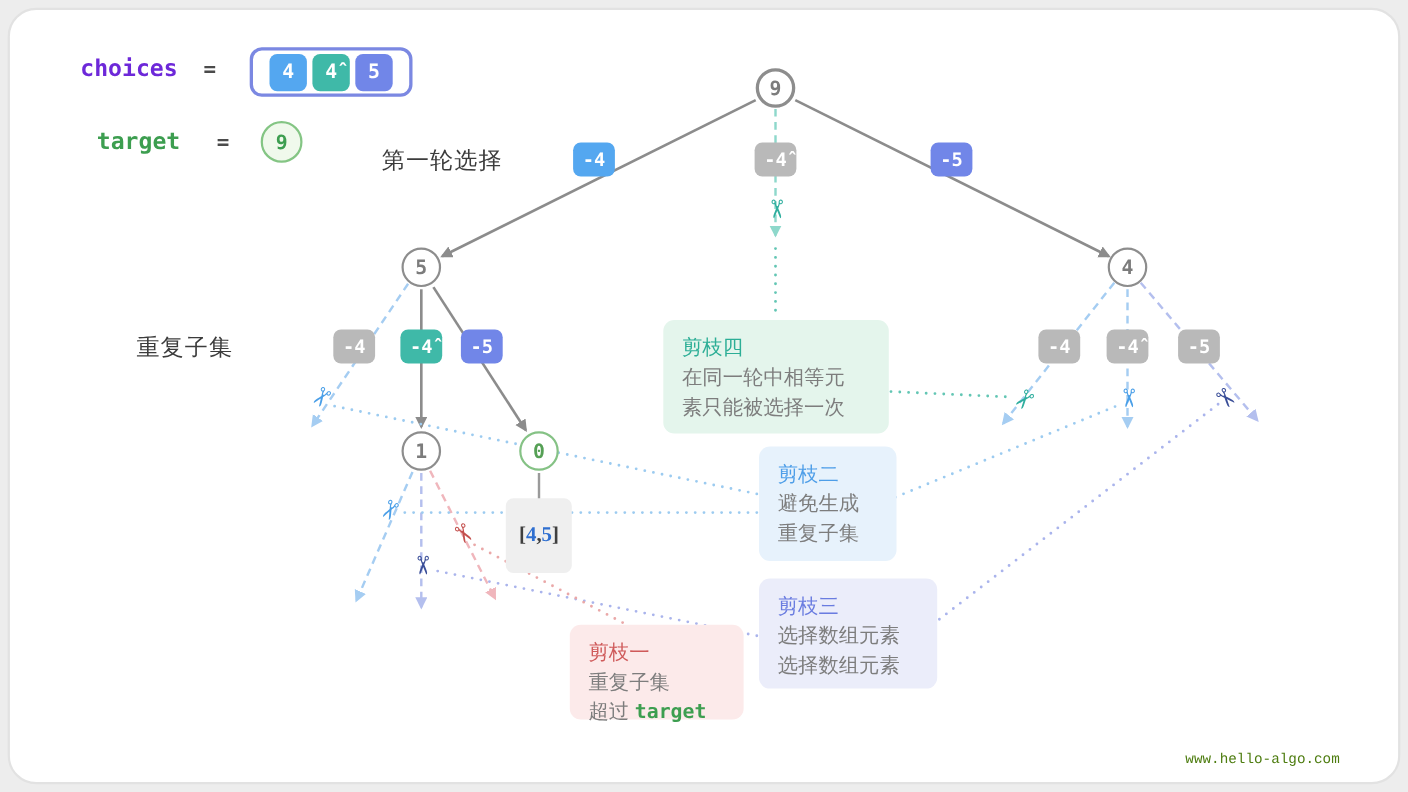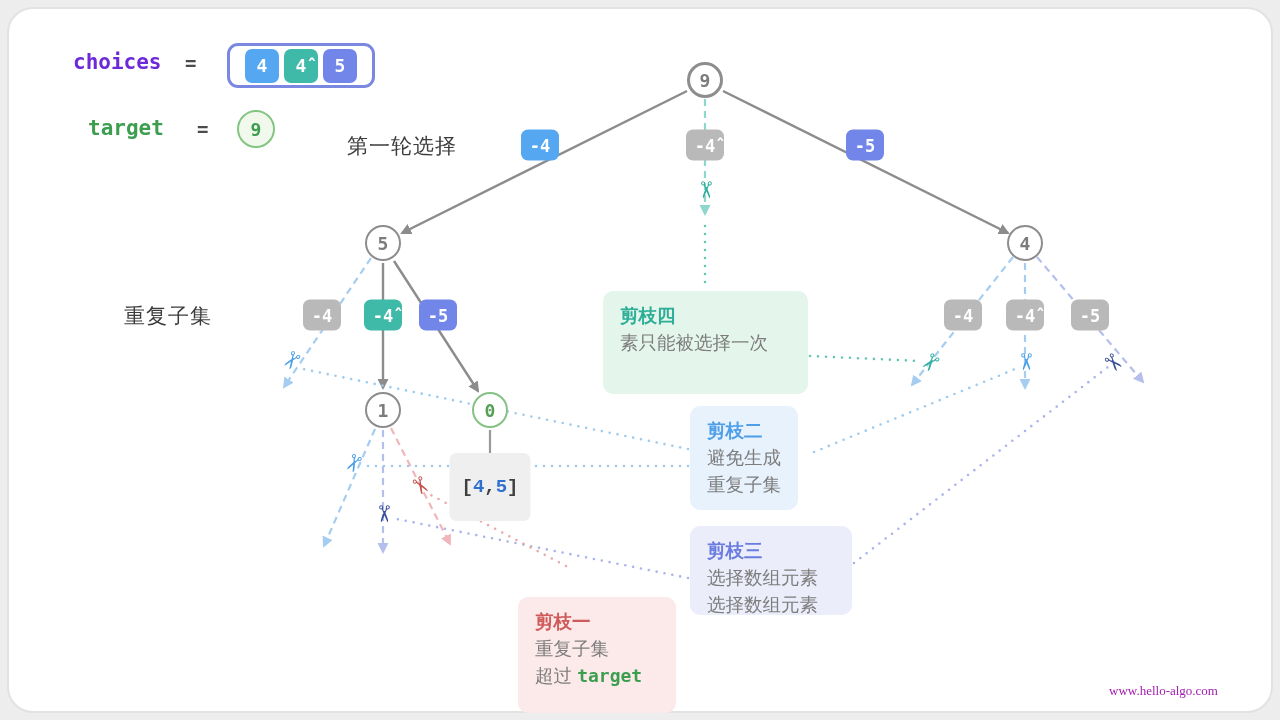--- a/index.html
+++ b/index.html
@@ -20,34 +20,34 @@
   .round-label{position:absolute;font-size:21px;color:#3c3c3c;letter-spacing:1px}
 
   .node{position:absolute;width:36px;height:36px;box-sizing:border-box;border:2.5px solid #8d8d8d;border-radius:50%;background:#fff;display:flex;align-items:center;justify-content:center;color:#7c7c7c;font-family:"DejaVu Sans Mono",monospace;font-weight:bold;font-size:18px;transform:translate(-50%,-50%)}
   .node.root{border-width:3px}
   .node.green{border-color:#85c285;color:#55a055}
 
   .edge-label{position:absolute;width:38px;height:31px;border-radius:7px;display:flex;align-items:center;justify-content:center;color:#fff;font-family:"DejaVu Sans Mono",monospace;font-weight:bold;font-size:17px;transform:translate(-50%,-50%)}
   .edge-label.blue{background:#54a7f0}.edge-label.teal{background:#3fb9a8}
   .edge-label.indigo{background:#7186e8}.edge-label.gray{background:#b9b9b9}
 
-  .result-box{position:absolute;transform:translate(-50%,-50%);background:#efefef;border-radius:7px;padding:23px 12px;font-family:Liberation Mono, monospace;font-weight:bold;font-size:19px;color:#3f3f3f;white-space:nowrap}
+  .result-box{position:absolute;transform:translate(-50%,-50%);background:#efefef;border-radius:7px;padding:23px 12px;font-family:Liberation Serif, serif;font-weight:bold;font-size:19px;color:#3f3f3f;white-space:nowrap}
   .res-n{color:#2f6fd0}
 
   .scissors{position:absolute;font-size:23px;line-height:1;font-family:"DejaVu Sans",sans-serif}
 
   .pbox{position:absolute;box-sizing:border-box;border-radius:10px;padding:11px 17px;font-size:18.5px;line-height:27px;color:#7d7d7d}
-  .pbox .ptitle{font-weight:bold}
+  .pbox .ptitle{font-weight:normal}
   .pbox.p4{background:#e4f5ec}.pbox.p4 .ptitle{color:#2cae96}
   .pbox.p2{background:#e7f2fc}.pbox.p2 .ptitle{color:#4e9ee8}
   .pbox.p3{background:#ebedfa}.pbox.p3 .ptitle{color:#6a7ce0}
   .pbox.p1{background:#fceaea}.pbox.p1 .ptitle{color:#cf5a5a}
   .code-green{font-family:"DejaVu Sans Mono",monospace;color:#3d9e50;font-weight:bold;font-size:18px}
 
-  .watermark{position:absolute;font-family:Liberation Serif, serif;font-size:13px;color:#a21caf}
+  .watermark{position:absolute;font-family:Liberation Mono, monospace;font-size:13px;color:#4d7c0f}
 </style>
 </head>
 <body>
 
 <div id="stage">
   <div class="card"></div>
 
   <svg id="wires">
     <defs>
       <marker id="m-gray" markerUnits="userSpaceOnUse" markerWidth="12" markerHeight="12" refX="9" refY="5.5" orient="auto">
@@ -121,33 +121,34 @@
   <div class="node root" style="left:705px;top:80px">9</div>
   <div class="node" style="left:383px;top:243px">5</div>
   <div class="node" style="left:1025px;top:243px">4</div>
   <div class="node" style="left:383px;top:410px">1</div>
   <div class="node green" style="left:490px;top:410px">0</div>
 
   <div class="result-box" style="left:490px;top:487px"><span class="res-p">[</span><span class="res-n">4</span><span class="res-p">,</span><span class="res-n">5</span><span class="res-p">]</span></div>
 
   <div class="pbox p4" style="left:603px;top:291px;width:205px;height:103px">
     <div class="ptitle">剪枝四</div>
+    <div class="pline">在同一轮中相等元</div>
     <div class="pline">素只能被选择一次</div>
   </div>
-  <div class="pbox p2" style="left:690px;top:406px;width:108px;height:104px">
+  <div class="pbox p2" style="left:690px;top:406px;width:125px;height:104px">
     <div class="ptitle">剪枝二</div>
     <div class="pline">避免生成</div>
     <div class="pline">重复子集</div>
   </div>
-  <div class="pbox p3" style="left:690px;top:526px;width:162px;height:89px">
+  <div class="pbox p3" style="left:690px;top:526px;width:162px;height:100px">
     <div class="ptitle">剪枝三</div>
     <div class="pline">选择数组元素</div>
     <div class="pline">选择数组元素</div>
   </div>
-  <div class="pbox p1" style="left:518px;top:597px;width:158px;height:116px">
+  <div class="pbox p1" style="left:518px;top:568px;width:158px;height:86px">
     <div class="ptitle">剪枝一</div>
     <div class="pline">重复子集</div>
     <div class="pline"><span>超过 </span><span class="code-green">target</span></div>
   </div>
 
   <span class="scissors" style="left:705px;top:190px;color:#2fae9e;transform:translate(-50%,-50%) rotate(90deg)">✂</span>
   <span class="scissors" style="left:291px;top:360px;color:#4a9fe8;transform:translate(-50%,-50%) rotate(125deg)">✂</span>
   <span class="scissors" style="left:353px;top:463px;color:#4a9fe8;transform:translate(-50%,-50%) rotate(117deg)">✂</span>
   <span class="scissors" style="left:383px;top:514px;color:#3a4e98;transform:translate(-50%,-50%) rotate(90deg)">✂</span>
   <span class="scissors" style="left:420px;top:486px;color:#c4504e;transform:translate(-50%,-50%) rotate(60deg)">✂</span>

